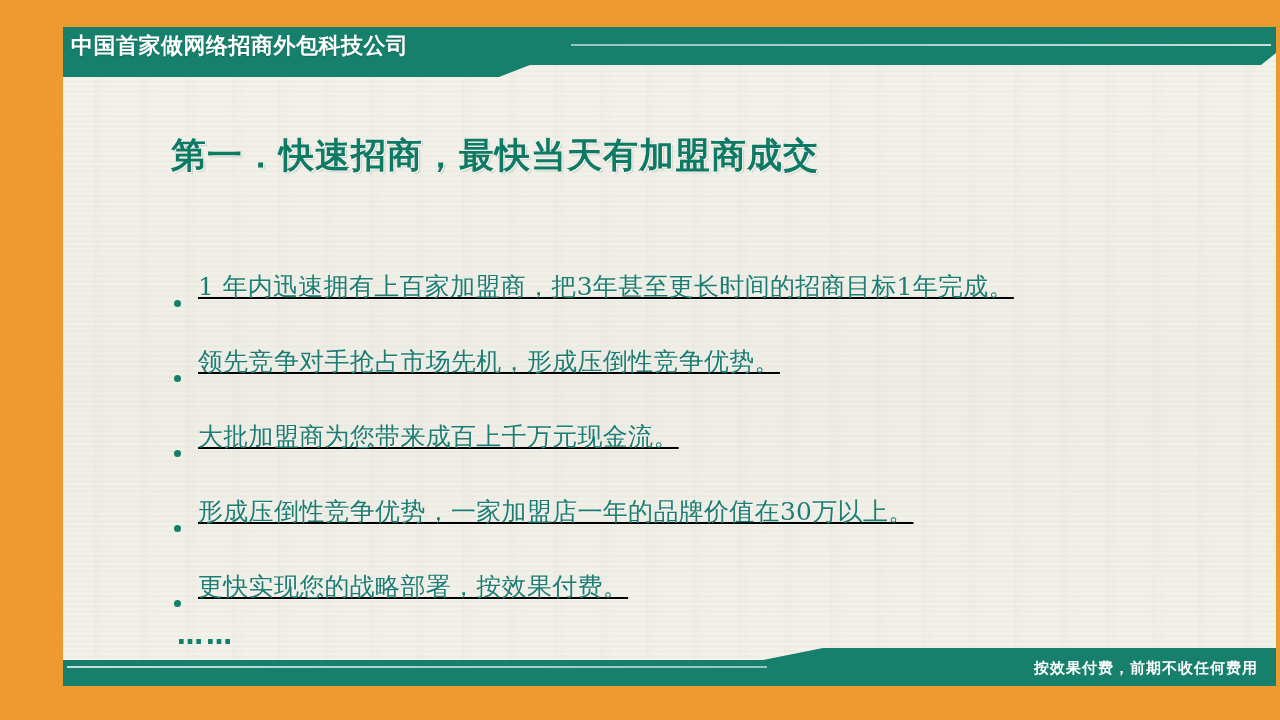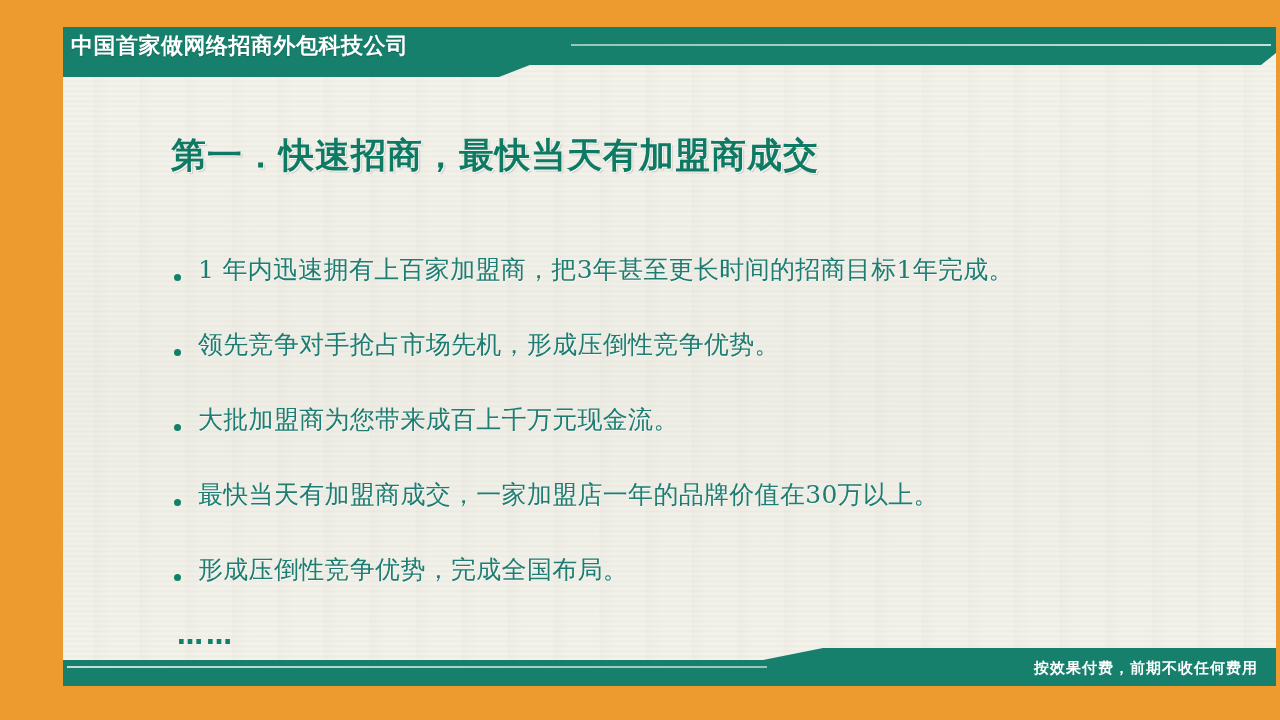--- a/index.html
+++ b/index.html
@@ -102,22 +102,23 @@
 
   .bullets {
     position: absolute;
     left: 143px;
     top: 232px;
     width: 1070px;
   }
   .bullet-row {
     position: relative;
     display: flex;
-    align-items: center;
+    align-items: flex-end;
     height: 75px;
+    text-decoration: underline;
   }
   .bullet-dot {
     flex: 0 0 auto;
     width: 7px;
     height: 7px;
     border-radius: 50%;
     background: #11806A;
     margin-top: 16px;
     margin-right: 17px;
   }
@@ -210,25 +211,25 @@
     <div class="bullet-row">
       <span class="bullet-dot"></span>
       <span class="bullet-text">领先竞争对手抢占市场先机，形成压倒性竞争优势。</span>
     </div>
     <div class="bullet-row">
       <span class="bullet-dot"></span>
       <span class="bullet-text">大批加盟商为您带来成百上千万元现金流。</span>
     </div>
     <div class="bullet-row">
       <span class="bullet-dot"></span>
-      <span class="bullet-text">最快当天有加盟商成交，一家加盟店一年的品牌价值在30万以上。</span>
-    </div>
-    <div class="bullet-row">
-      <span class="bullet-dot"></span>
-      <span class="bullet-text">形成压倒性竞争优势，完成全国布局。</span>
+      <span class="bullet-text">形成压倒性竞争优势，一家加盟店一年的品牌价值在30万以上。</span>
+    </div>
+    <div class="bullet-row">
+      <span class="bullet-dot"></span>
+      <span class="bullet-text">更快实现您的战略部署，按效果付费。</span>
     </div>
   </div>
 
   <div class="ellipsis">……</div>
 
   <div class="footer-band"></div>
   <div class="footer-rule"></div>
   <div class="footer-wrap">
     <div class="footer-text">按效果付费，前期不收任何费用</div>
   </div>

